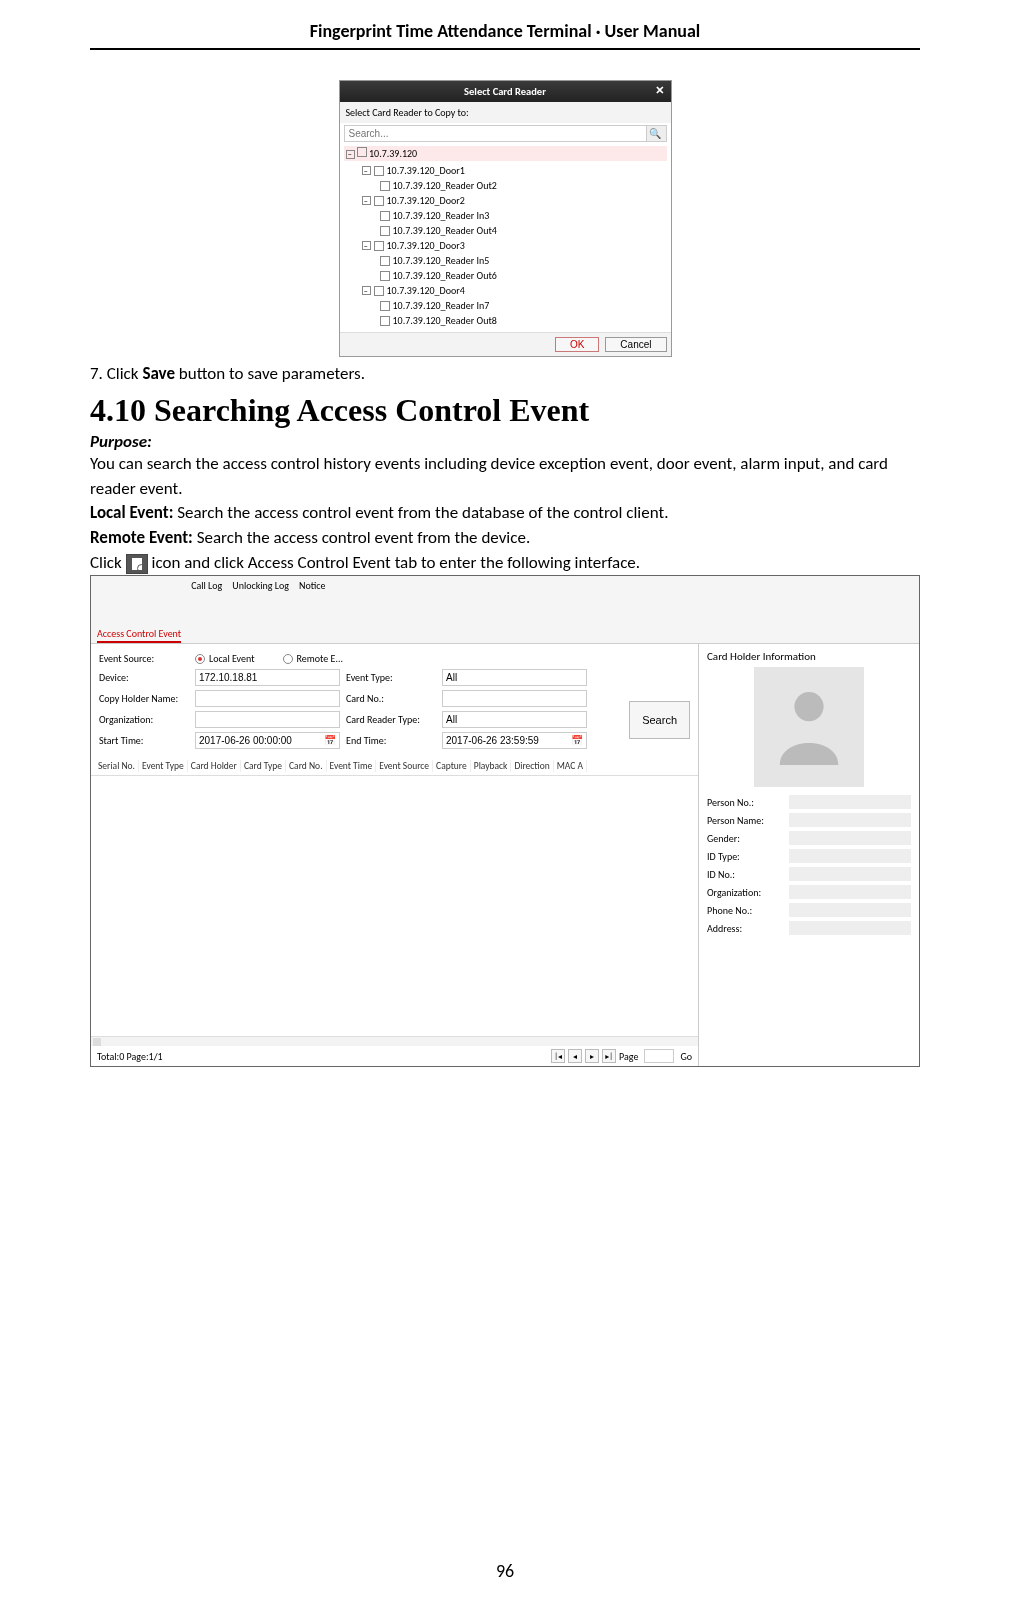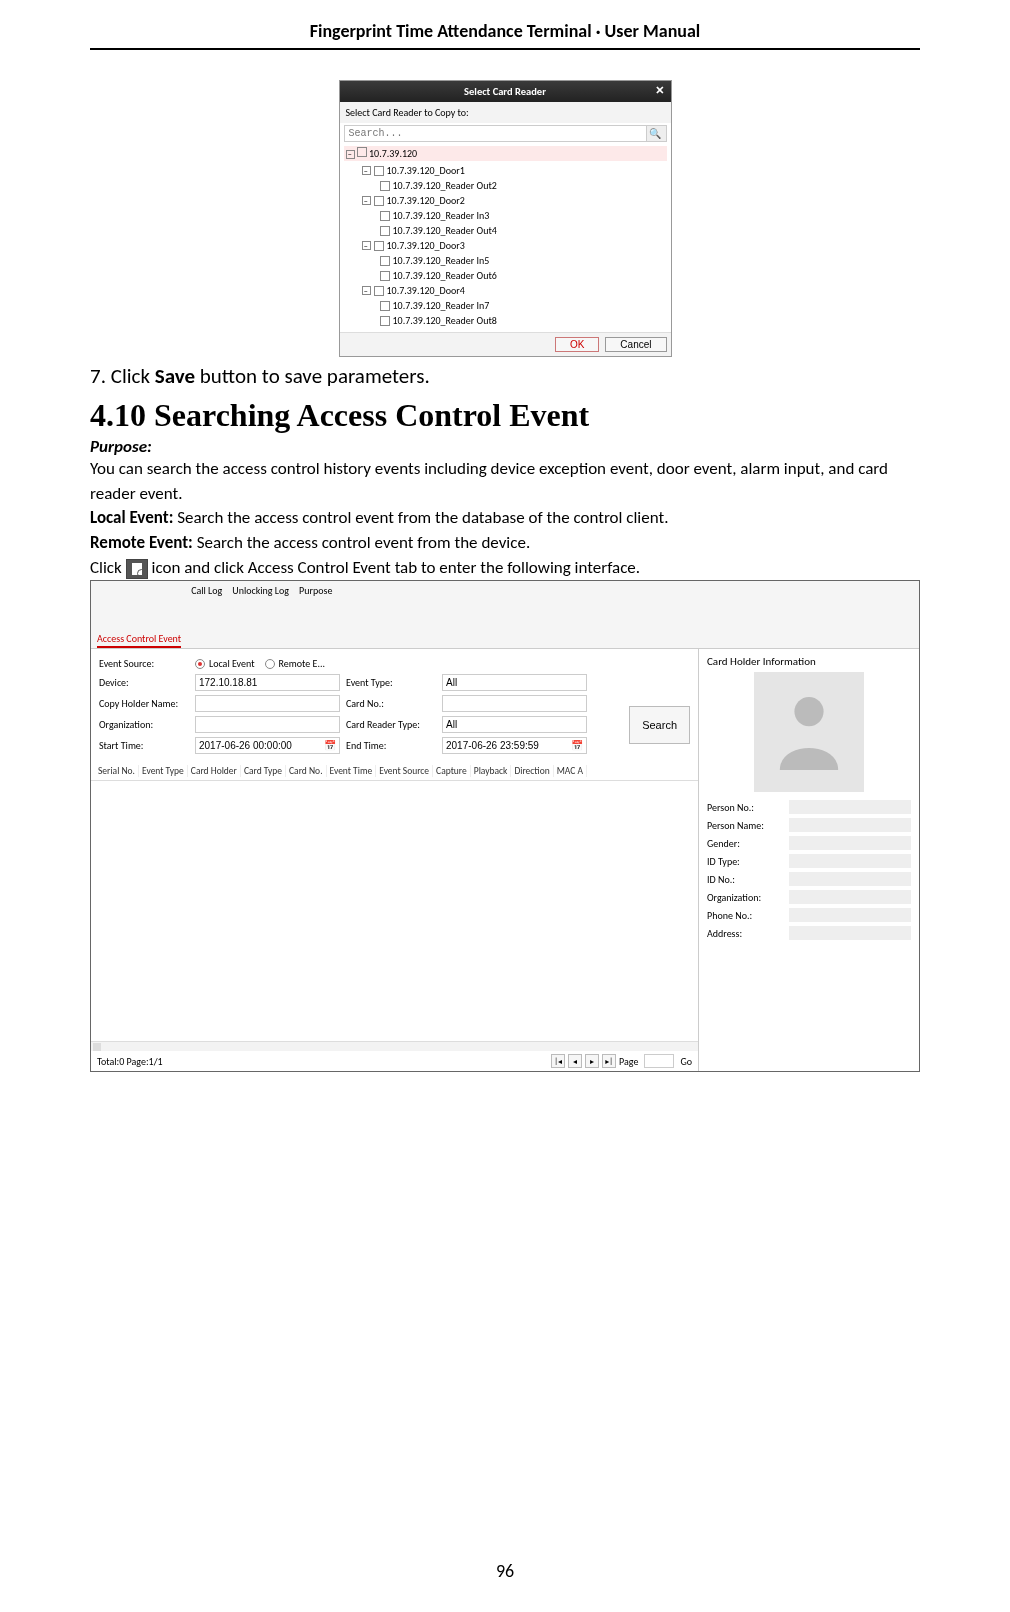--- a/index.html
+++ b/index.html
@@ -58,21 +58,20 @@
   }
   .dialog1-search {
     margin: 2px 4px;
     display: flex;
   }
   .dialog1-search input {
     flex: 1;
     border: 1px solid #ccc;
     font-size: 10px;
     padding: 2px 4px;
-    font-family: Liberation Mono, monospace;
   }
   .dialog1-search .mag {
     width: 20px;
     border: 1px solid #ccc;
     border-left: none;
     display: flex;
     align-items: center;
     justify-content: center;
     background: #eee;
     font-size: 10px;
@@ -118,21 +117,21 @@
   }
   .dlg-btn {
     border: 1px solid #999;
     padding: 1px 14px;
     font-size: 10px;
     background: #f7f7f7;
   }
   .dlg-btn.ok { color: #c00; border-color:#c77; }
 
   
-  .step7 { font-size: 21px; margin: 6px 0 8px 0; padding-left: 20px; text-indent: -20px;}
+  .step7 { font-size: 17px; margin: 6px 0 8px 0; padding-left: 20px; text-indent: -20px;}
   .section-heading {
     font-family: "Times New Roman", serif;
     font-size: 32px;
     font-weight: bold;
     margin: 8px 0 2px 0;
   }
   .purpose { font-style: italic; font-weight: bold; font-size: 17px; }
   .para { font-size: 17px; line-height: 1.45; }
 
   
@@ -196,21 +195,21 @@
     font-size: 10px;
   }
   .form-grid {
     display: grid;
     grid-template-columns: 90px 145px 90px 145px;
     gap: 4px 6px;
     padding: 8px 8px;
     align-items: center;
     font-size: 10px;
   }
-  .form-grid .radio-row { display:flex; gap:10px; align-items:center; grid-column: 2 / span 3;}
+  .form-grid .radio-row { display:flex; gap:28px; align-items:center; grid-column: 2 / span 3;}
   .form-grid input[type=text], .form-grid select {
     border: 1px solid #ccc;
     font-size: 10px;
     padding: 1px 3px;
     width: 100%;
     height: 17px;
     background:#fff;
   }
   .radio-dot {
     width: 10px; height: 10px;
@@ -379,21 +378,21 @@
       <span class="doc"></span>
     </span>
   <span> icon and click Access Control Event tab to enter the following interface.</span>
 </p>
 
 <div class="shot2">
   <div class="shot2-tabs">
     <span class="active">Access Control Event</span>
     <span>Call Log</span>
     <span>Unlocking Log</span>
-    <span>Purpose</span>
+    <span>Notice</span>
   </div>
   <div class="shot2-body">
     <div class="shot2-left">
       <div class="search-area">
         <div class="form-grid">
           <span>Event Source:</span>
           <div class="radio-row">
             <span style="display:flex;gap:4px;align-items:center;">
                 <span class="radio-dot sel"></span>
                 <span>Local Event</span>

